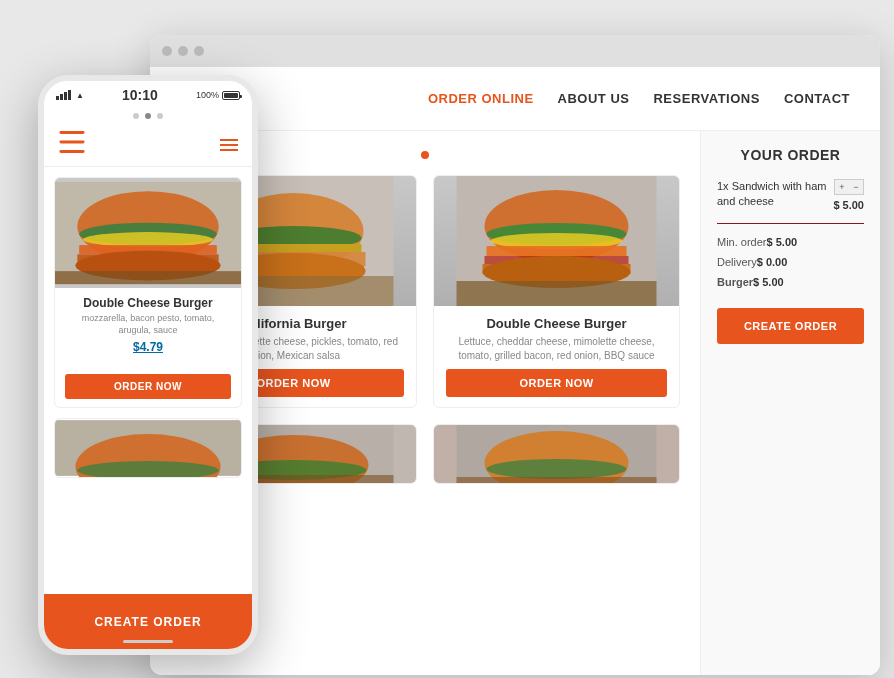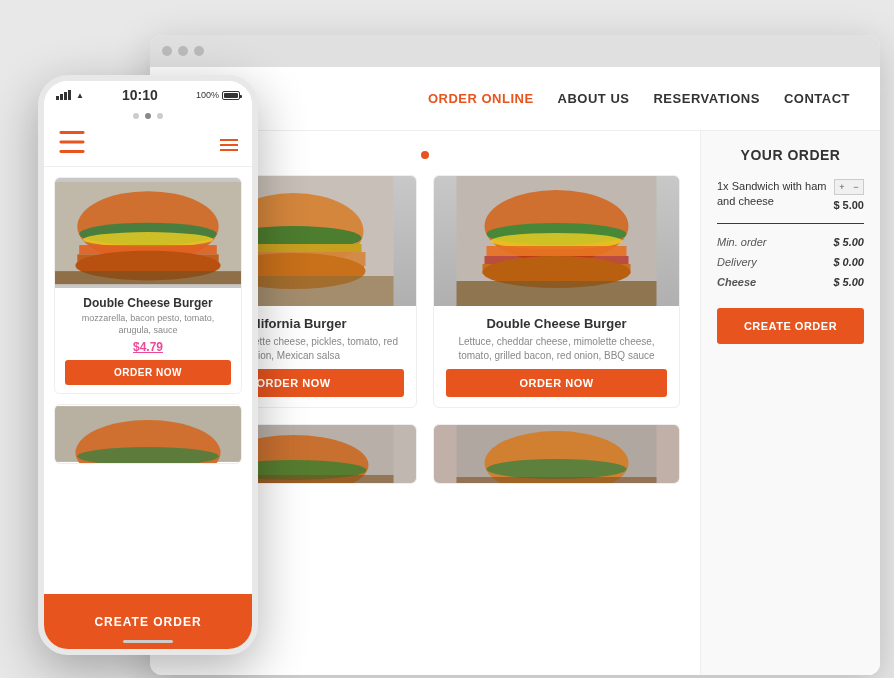--- a/index.html
+++ b/index.html
@@ -251,23 +251,21 @@
     }
 
     .item-price {
       font-size: 11px;
       color: #333;
       font-weight: 600;
     }
 
     .order-row {
       display: flex;
-      justify-content: space-between;
       margin-bottom: 8px;
-      font-style: italic;
     }
 
     .order-row-label {
       font-size: 11px;
       color: #555;
     }
 
     .order-row-value {
       font-size: 11px;
       color: #333;
@@ -411,22 +409,22 @@
     .phone-product-desc {
       font-size: 9px;
       color: #888;
       margin-bottom: 4px;
       line-height: 1.3;
     }
 
     .phone-product-price {
       font-size: 12px;
       font-weight: 700;
-      color: #ec4899;
-      margin-bottom: 6px;
+      color: #0369a1;
+      margin-bottom: 20px;
       text-decoration: underline;
     }
 
     .phone-order-btn {
       background: #e8541e;
       color: #fff;
       border: none;
       width: 100%;
       padding: 7px 0;
       font-size: 10px;
@@ -602,21 +600,21 @@
             <span class="order-row-label">Min. order</span>
             <span class="order-row-value">$ 5.00</span>
           </div>
 
           <div class="order-row">
             <span class="order-row-label">Delivery</span>
             <span class="order-row-value">$ 0.00</span>
           </div>
 
           <div class="order-row">
-            <span class="order-row-label order-total">Cheese</span>
+            <span class="order-row-label order-total">Burger</span>
             <span class="order-row-value order-total">$ 5.00</span>
           </div>
 
           <button class="create-order-btn">CREATE ORDER</button>
         </div>
       </div>
     </div>
   </div>
 
   <div class="mobile-phone">

